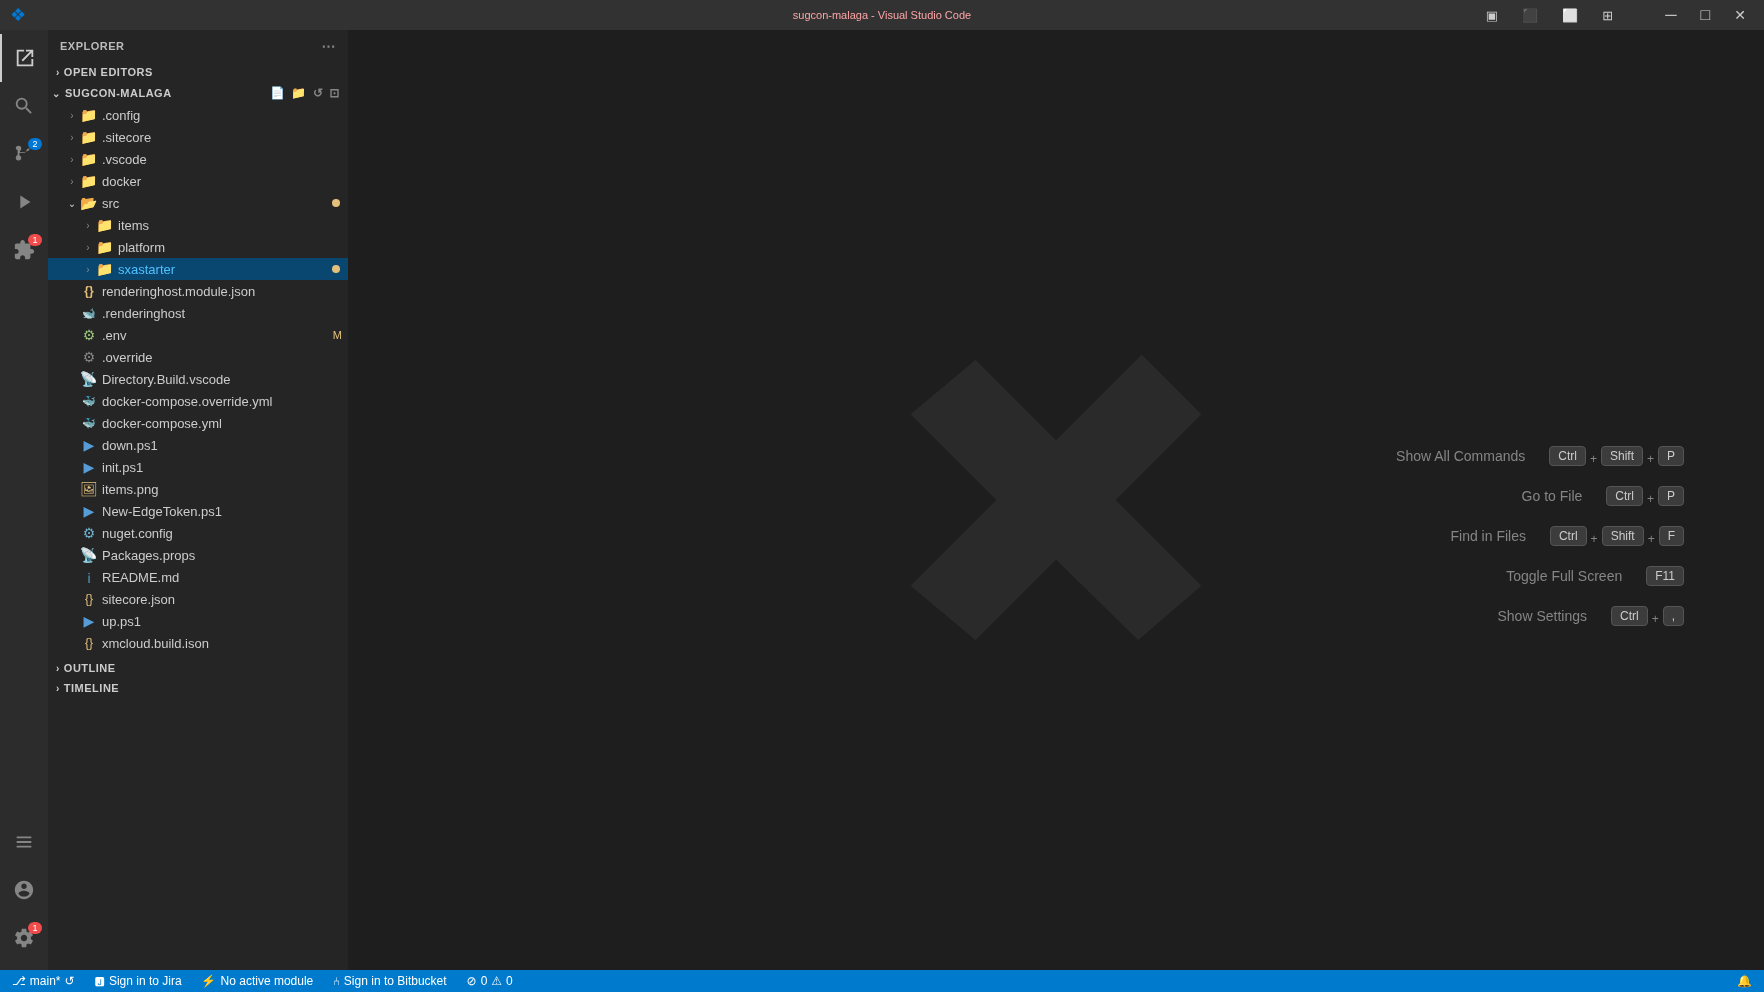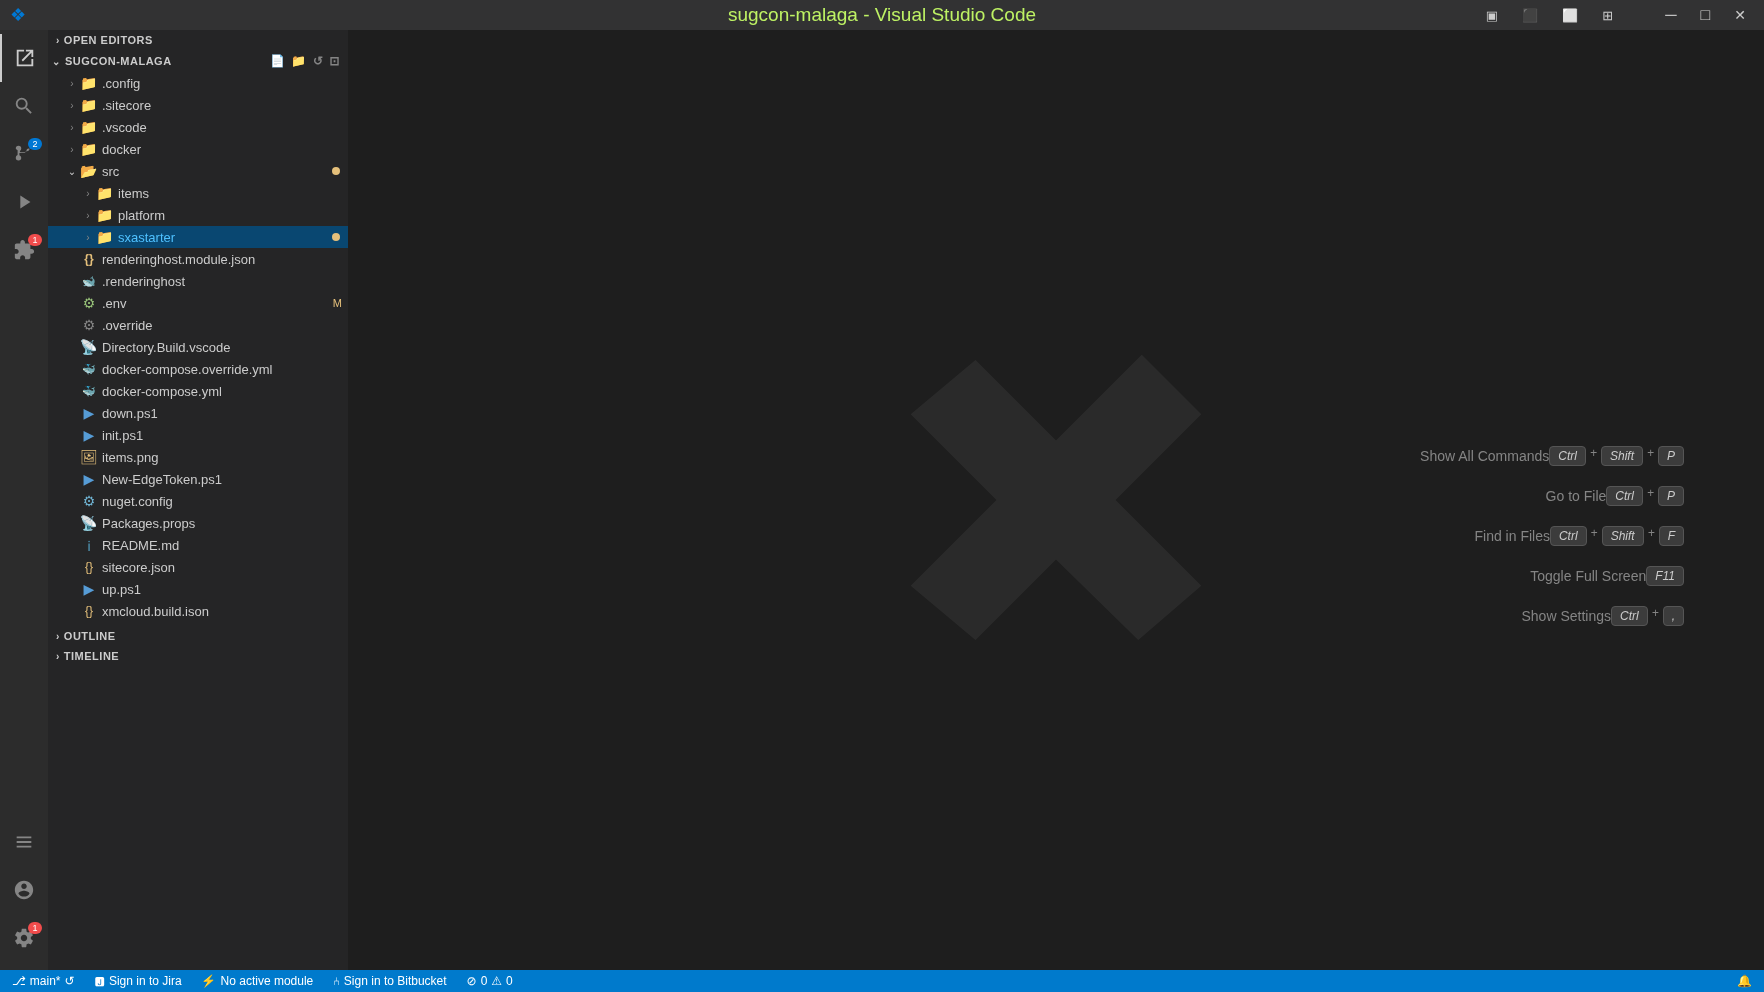--- a/index.html
+++ b/index.html
@@ -27,22 +27,22 @@
     }
     .titlebar-logo {
       display: flex;
       align-items: center;
       gap: 8px;
     }
     .titlebar-title {
       position: absolute;
       left: 50%;
       transform: translateX(-50%);
-      color: #bef264;
-      font-size: 19px;
+      color: #fca5a5;
+      font-size: 11px;
     }
     .titlebar-controls {
       display: flex;
       gap: 8px;
       align-items: center;
     }
     .titlebar-controls span {
       font-size: 16px;
       color: #cccccc;
       cursor: pointer;
@@ -213,32 +213,31 @@
       top: 50%;
       transform: translateY(-30%);
       display: flex;
       flex-direction: column;
       gap: 20px;
     }
     .hint-row {
       display: flex;
       align-items: center;
       justify-content: flex-end;
-      gap: 0;
+      gap: 24px;
     }
     .hint-label {
       color: #858585;
       font-size: 14px;
       text-align: right;
     }
     .hint-keys {
       display: flex;
-      align-items: flex-start;
+      align-items: flex-end;
       gap: 4px;
-      font-style: italic;
     }
     .key-badge {
       background: #3c3c3c;
       border: 1px solid #555;
       border-radius: 4px;
       padding: 2px 8px;
       font-size: 12px;
       color: #cccccc;
     }
     .key-plus {
@@ -339,20 +338,26 @@
       <div class="activity-icon" title="Manage">
         <svg width="22" height="22" viewBox="0 0 24 24" fill="currentColor">
             <path d="M19.43 12.98c.04-.32.07-.64.07-.98s-.03-.66-.07-.98l2.11-1.65c.19-.15.24-.42.12-.64l-2-3.46c-.12-.22-.39-.3-.61-.22l-2.49 1c-.52-.4-1.08-.73-1.69-.98l-.38-2.65C14.46 2.18 14.25 2 14 2h-4c-.25 0-.46.18-.49.42l-.38 2.65c-.61.25-1.17.59-1.69.98l-2.49-1c-.23-.09-.49 0-.61.22l-2 3.46c-.13.22-.07.49.12.64l2.11 1.65c-.04.32-.07.65-.07.98s.03.66.07.98l-2.11 1.65c-.19.15-.24.42-.12.64l2 3.46c.12.22.39.3.61.22l2.49-1c.52.4 1.08.73 1.69.98l.38 2.65c.03.24.24.42.49.42h4c.25 0 .46-.18.49-.42l.38-2.65c.61-.25 1.17-.59 1.69-.98l2.49 1c.23.09.49 0 .61-.22l2-3.46c.12-.22.07-.49-.12-.64l-2.11-1.65zM12 15.5c-1.93 0-3.5-1.57-3.5-3.5s1.57-3.5 3.5-3.5 3.5 1.57 3.5 3.5-1.57 3.5-3.5 3.5z"></path>
           </svg>
         <span class="badge badge-orange">1</span>
       </div>
     </div>
   </div>
 
   <div class="sidebar">
+    <div class="sidebar-header">
+      <span>Explorer</span>
+      <div class="sidebar-header-icons">
+        <span title="More options">⋯</span>
+      </div>
+    </div>
 
     <div class="sidebar-content">
 
       <div class="section-header">
         <span class="chevron">›</span>
         <span>Open Editors</span>
       </div>
 
       <div class="section-header" style="padding-left:4px;">
         <span style="margin-right:4px;font-size:10px;color:#cccccc;">⌄</span>

